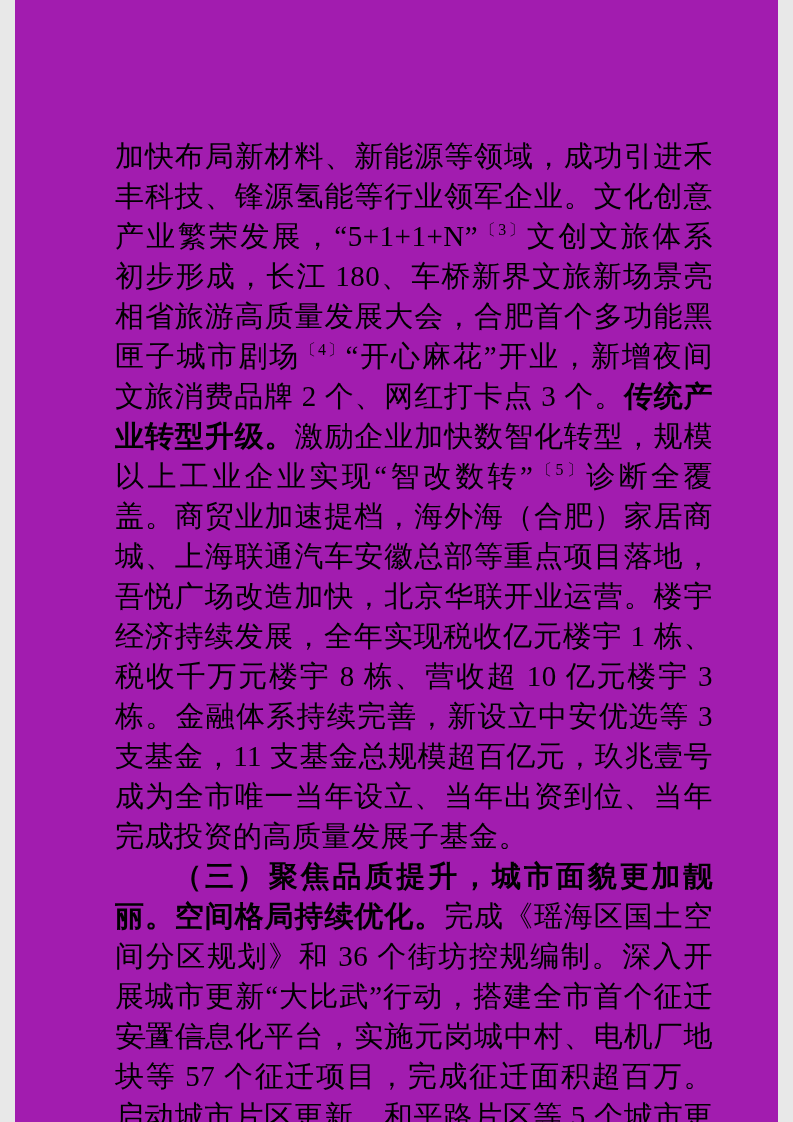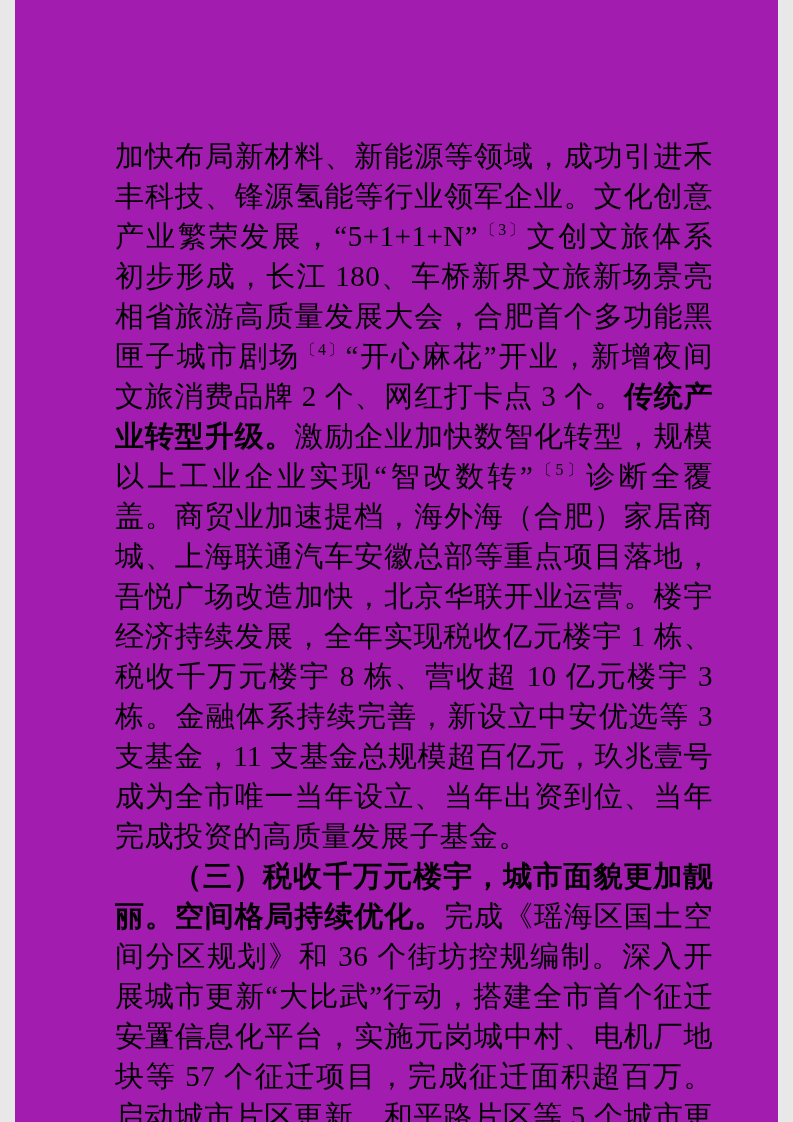--- a/index.html
+++ b/index.html
@@ -56,16 +56,16 @@
     font-family: "Liberation Serif", serif;
     letter-spacing: 2px;
   }
 </style>
 </head>
 <body>
 
 <div class="page">
   <div class="text-block">
     <p class="para"><span class="run-normal">加快布局新材料、新能源等领域，成功引进禾丰科技、锋源氢能等行业领军企业。文化创意产业繁荣发展，“5+1+1+N”</span><span class="run-sup">〔3〕</span><span class="run-normal">文创文旅体系初步形成，长江 180、车桥新界文旅新场景亮相省旅游高质量发展大会，合肥首个多功能黑匣子城市剧场</span><span class="run-sup">〔4〕</span><span class="run-normal">“开心麻花”开业，新增夜间文旅消费品牌 2 个、网红打卡点 3 个。</span><span class="run-bold">传统产业转型升级。</span><span class="run-normal">激励企业加快数智化转型，规模以上工业企业实现“智改数转”</span><span class="run-sup">〔5〕</span><span class="run-normal">诊断全覆盖。商贸业加速提档，海外海（合肥）家居商城、上海联通汽车安徽总部等重点项目落地，吾悦广场改造加快，北京华联开业运营。楼宇经济持续发展，全年实现税收亿元楼宇 1 栋、税收千万元楼宇 8 栋、营收超 10 亿元楼宇 3 栋。金融体系持续完善，新设立中安优选等 3 支基金，11 支基金总规模超百亿元，玖兆壹号成为全市唯一当年设立、当年出资到位、当年完成投资的高质量发展子基金。</span></p>
-    <p class="para indent"><span class="run-bold">（三）税收千万元楼宇，城市面貌更加靓丽。空间格局持续优化。</span><span class="run-normal">完成《瑶海区国土空间分区规划》和 36 个街坊控规编制。深入开展城市更新“大比武”行动，搭建全市首个征迁安置信息化平台，实施元岗城中村、电机厂地块等 57 个征迁项目，完成征迁面积超百万。启动城市片区更新，和平路片区等 5 个城市更新项目有序推进。清理处置批而未供土地 387 亩、闲置土地 965 亩、低效用地 825 亩，全年上市经营性用</span></p>
+    <p class="para indent"><span class="run-bold">（三）聚焦品质提升，城市面貌更加靓丽。空间格局持续优化。</span><span class="run-normal">完成《瑶海区国土空间分区规划》和 36 个街坊控规编制。深入开展城市更新“大比武”行动，搭建全市首个征迁安置信息化平台，实施元岗城中村、电机厂地块等 57 个征迁项目，完成征迁面积超百万。启动城市片区更新，和平路片区等 5 个城市更新项目有序推进。清理处置批而未供土地 387 亩、闲置土地 965 亩、低效用地 825 亩，全年上市经营性用</span></p>
   </div>
   <div class="footer">— 4 —</div>
 </div>
 
 </body></html>

